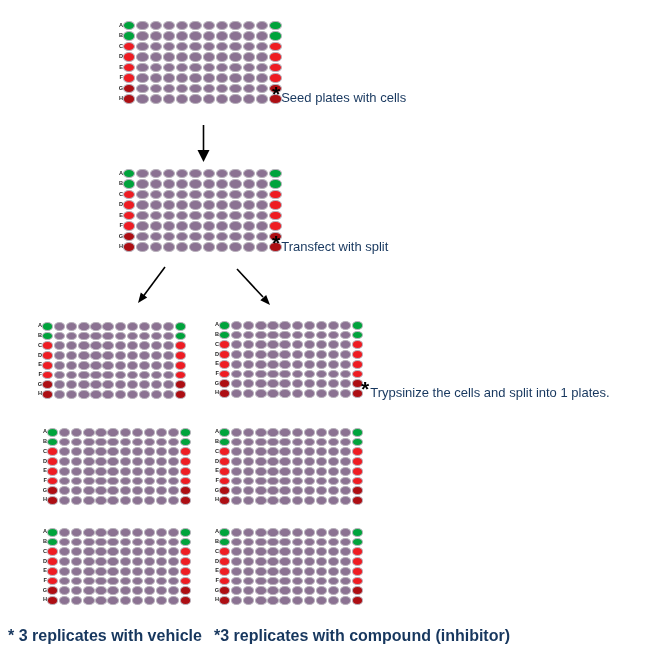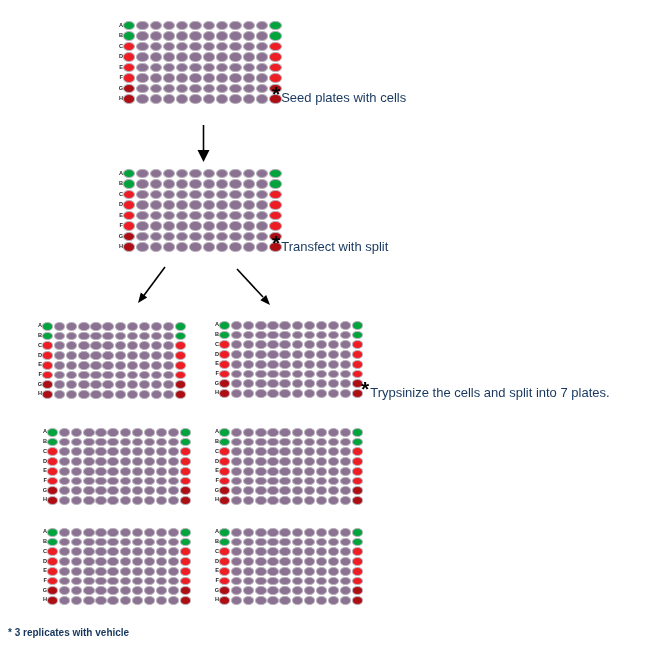--- a/index.html
+++ b/index.html
@@ -26,21 +26,21 @@
   .sm .plate-row{margin-bottom:1.05px;}
   .note{
     position:absolute;display:flex;align-items:flex-start;white-space:nowrap;
     font-size:13px;color:#17375e;
   }
   .note .ast{
     font-size:21px;font-weight:bold;line-height:18px;color:#000;margin-right:1px;
   }
   .note .note-text{padding-top:5px;text-align:right;}
   .note-bottom{
-    position:absolute;white-space:nowrap;font-size:10px;font-weight:600;color:#17375e;
+    position:absolute;white-space:nowrap;font-size:16px;font-weight:600;color:#17375e;
   }
   .arrow{position:absolute;}
   .arrow line{stroke:#000;stroke-width:1.6;}
   .arrow polygon{fill:#000;}
 </style>
 <style>.c-green{background:#00a33c}.c-red{background:#ee1c23}.c-darkred{background:#ad0e13}.c-purple{background:#8b7292}.well{border-color:#b9b2bc}.note{color:#17375e}.note .ast{color:#000000}.note-bottom{color:#17375e}.row-label{color:#1f1f1f}.arrow line{stroke:#000000}.arrow polygon{fill:#000000}.canvas{background:#ffffff}</style></head>
 <body>
 
 <div class="canvas">
 
@@ -554,21 +554,21 @@
         <span class="well c-purple"></span>
         <span class="well c-purple"></span>
         <span class="well c-purple"></span>
         <span class="well c-purple"></span>
         <span class="well c-darkred"></span>
       </div>
     </div>
 
   <div class="note" style="left:361px;top:380px;">
     <span class="ast">*</span>
-    <span class="note-text">Trypsinize the cells and split into 7 plates.</span>
+    <span class="note-text">Trypsinize the cells and split into 1 plates.</span>
   </div>
 
   <div class="plate sm" style="left:35px;top:428px;">
       <div class="plate-row">
         <span class="row-label">A</span>
         <span class="well c-green"></span>
         <span class="well c-purple"></span>
         <span class="well c-purple"></span>
         <span class="well c-purple"></span>
         <span class="well c-purple"></span>
@@ -1048,14 +1048,15 @@
         <span class="well c-purple"></span>
         <span class="well c-purple"></span>
         <span class="well c-purple"></span>
         <span class="well c-purple"></span>
         <span class="well c-purple"></span>
         <span class="well c-darkred"></span>
       </div>
     </div>
 
   <div class="note-bottom" style="left:8px;top:627px;">* 3 replicates with vehicle</div>
+  <div class="note-bottom" style="left:214px;top:627px;">*3 replicates with compound (inhibitor)</div>
 
 </div>
 
 </body></html>

